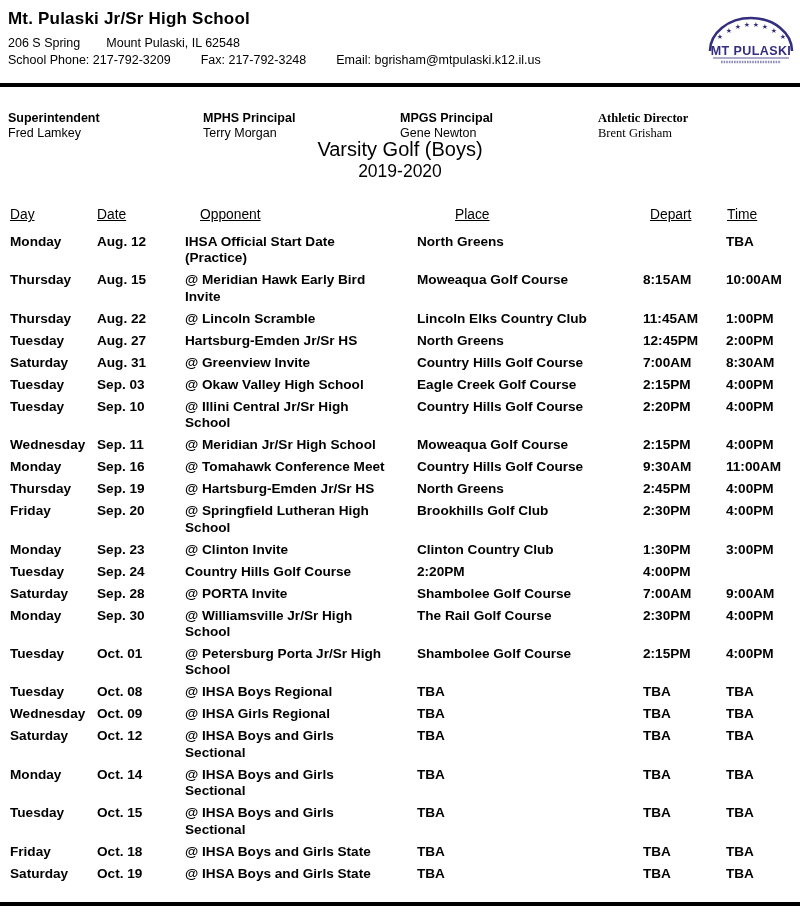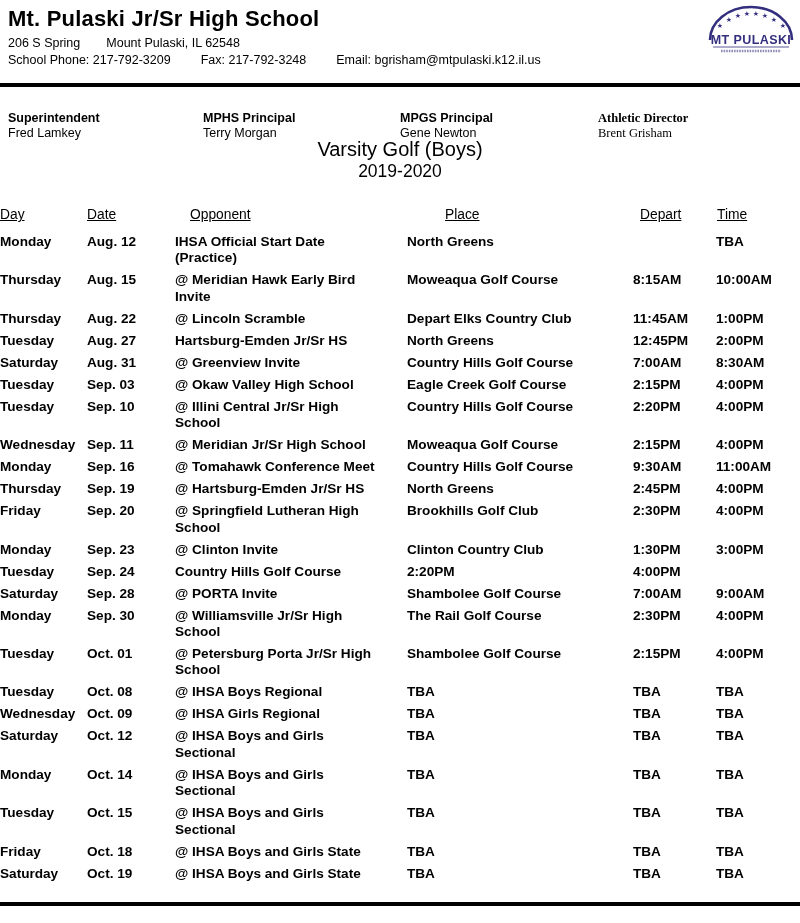--- a/index.html
+++ b/index.html
@@ -2,43 +2,44 @@
 <html style="--logo-color: #332e7d;"><head>
 <meta charset="utf-8">
 <style>
   html,body { margin:0; padding:0; }
   body {
     width:800px; height:923px; background:#ffffff; color:#000;
     font-family:"Liberation Sans", sans-serif; position:relative; overflow:hidden;
   }
   
   .header { position:relative; padding:6px 0 0 8px; }
-  .school-name { font-size:22px; font-weight:bold; line-height:25px; letter-spacing:0.2px; }
+  .school-name { font-size:17px; font-weight:bold; line-height:25px; letter-spacing:0.2px; }
   .addr-line { font-size:12.5px; line-height:16px; margin-top:4px; }
   .addr-line .street { margin-right:26px; }
   .contact-line { font-size:12.5px; line-height:16px; margin-top:1px; }
   .contact-line .gap { margin-right:30px; }
-  .logo-wrap { position:absolute; top:3px; right:4px; width:90px; height:56px;margin-left:32px; }
+  .logo-wrap { position:absolute; top:14px; right:4px; width:90px; height:56px;margin-left:32px; }
   .rule { height:4px; background:#000; margin-top:15px; }
 
   
   .admin { position:relative; height:50px; }
   .admin-col { position:absolute; top:24px; font-size:12.5px; line-height:14.5px; }
   .admin-col .t { font-weight:bold; }
   .admin-0 { left:8px; } .admin-1 { left:203px; } .admin-2 { left:400px; } .admin-3 { left:598px;font-family:Liberation Serif, serif; }
 
   
   .title-block { text-align:center; margin-top:0px; }
   .event-title { font-size:20px; font-weight:normal; line-height:24px; }
   .event-season { font-size:17.5px; line-height:21px; }
 
   
   .sched { margin-top:24px; }
   .hdr-row, .row {
     display:grid; grid-template-columns:87px 88px 232px 226px 83px 1fr;
+    padding-left:10px;
   }
   .hdr-row { font-size:13.8px; line-height:17px; margin-bottom:11px; }
   .hdr-row span { text-decoration:underline; justify-self:start; }
   .h-opp { padding-left:15px; } .h-place { padding-left:38px; }
   .h-dep { padding-left:7px; } .h-time { padding-left:1px; }
   .row { font-size:13.6px; font-weight:bold; line-height:16.4px; margin-bottom:5.6px; }
   .c-opp { white-space:pre-line; }
   .c-opp .ital { }
   .bottom-rule { height:4px; background:#000; margin-top:20px; }
 </style>
@@ -124,21 +125,21 @@
         <div class="c-opp">@ Meridian Hawk Early Bird
 Invite</div>
         <div class="c-place">Moweaqua Golf Course</div>
         <div class="c-depart">8:15AM</div>
         <div class="c-time">10:00AM</div>
       </div>
       <div class="row">
         <div class="c-day">Thursday</div>
         <div class="c-date">Aug. 22</div>
         <div class="c-opp">@ Lincoln Scramble</div>
-        <div class="c-place">Depart Elks Country Club</div>
+        <div class="c-place">Lincoln Elks Country Club</div>
         <div class="c-depart">11:45AM</div>
         <div class="c-time">1:00PM</div>
       </div>
       <div class="row">
         <div class="c-day">Tuesday</div>
         <div class="c-date">Aug. 27</div>
         <div class="c-opp">Hartsburg-Emden Jr/Sr HS</div>
         <div class="c-place">North Greens</div>
         <div class="c-depart">12:45PM</div>
         <div class="c-time">2:00PM</div>

